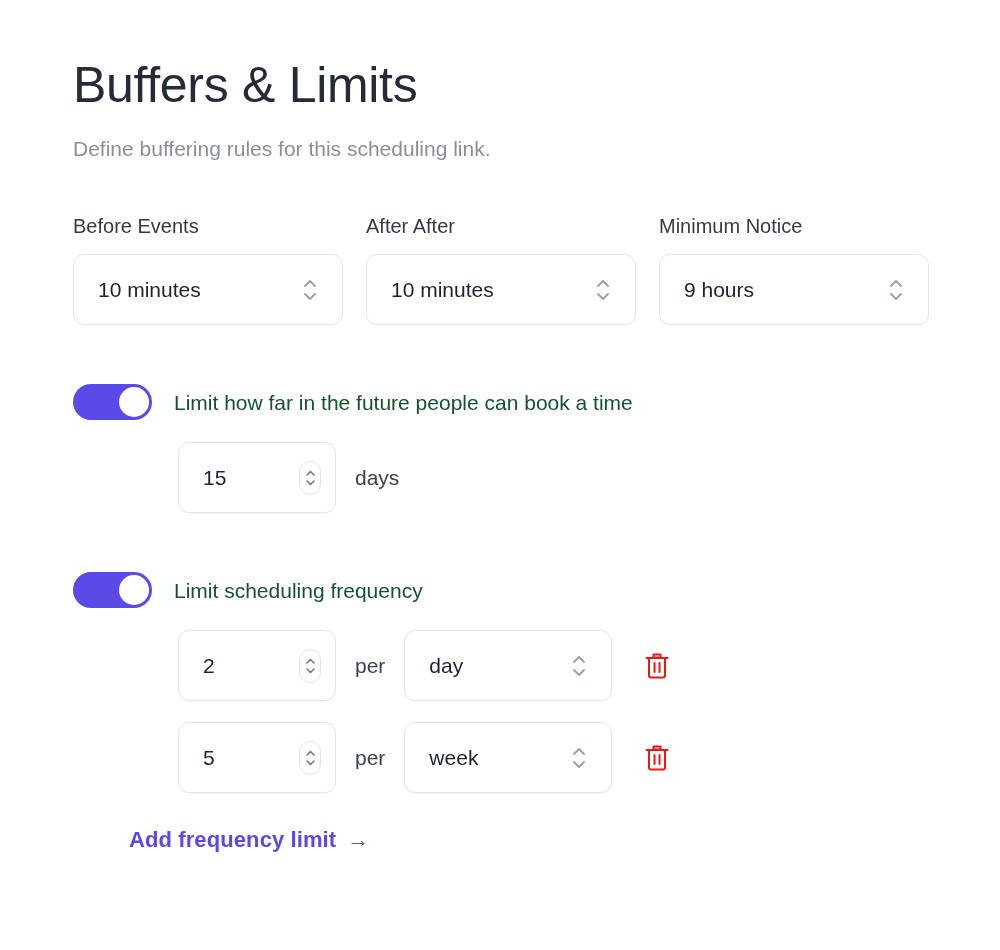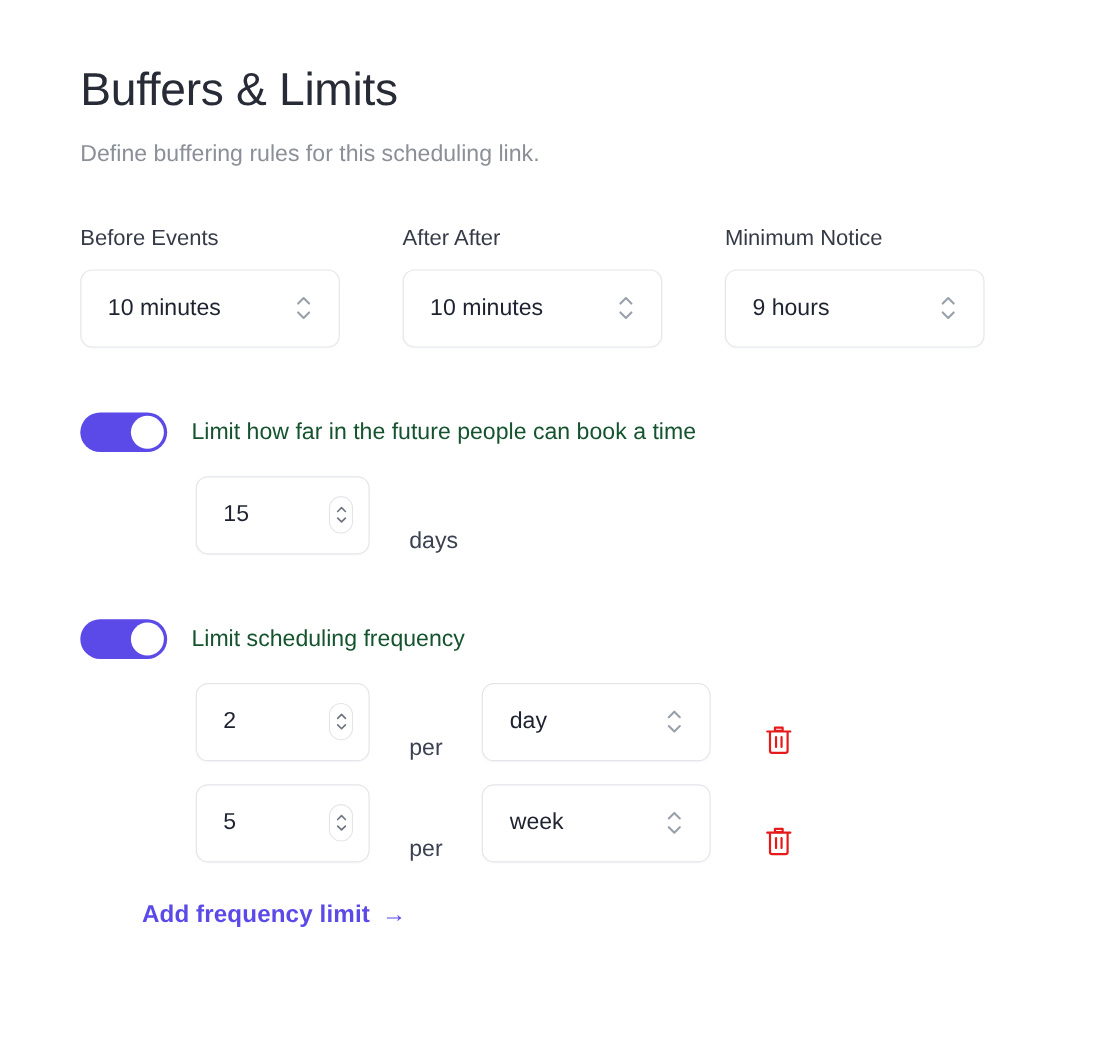--- a/index.html
+++ b/index.html
@@ -19,21 +19,21 @@
 
   .page {
     position: relative;
     width: 1000px;
     height: 950px;
     padding: 56px 0 0 73px;
   }
 
   
   .page-title {
-    font-size: 42px;
+    font-size: 50px;
     font-weight: 400;
     letter-spacing: -0.3px;
     color: #262b36;
     margin: 0;
     line-height: 1.18;
   }
   .page-subtitle {
     font-size: 21px;
     font-weight: 400;
     color: #8a8f98;
@@ -63,21 +63,21 @@
     position: relative;
     height: 71px;
     border: 1px solid #e3e5ea;
     border-radius: 11px;
     background: #ffffff;
     display: flex;
     align-items: center;
     padding: 0 18px 0 24px;
     box-shadow: 0 1px 1px rgba(16, 24, 40, 0.02);
   }
-  .select-box.wide { width: 236px; }
+  .select-box.wide { width: 270px; }
   .select-value {
     flex: 1;
     font-size: 21px;
     color: #1d2230;
     white-space: nowrap;
     overflow: hidden;
   }
   .chev-plain {
     flex: none;
     width: 16px;
@@ -157,22 +157,22 @@
   .limit-section { margin-top: 59px; }
   .limit-body {
     margin-top: 22px;
     padding-left: 105px;
     display: flex;
     flex-direction: column;
     gap: 21px;
   }
   .unit-row {
     display: flex;
-    align-items: flex-end;
-    gap: 36px;
+    align-items: center;
+    gap: 19px;
   }
   .unit-text {
     font-size: 21px;
     color: #3a4150;
   }
   .freq-select { width: 208px; }
 
   
   .trash-btn {
     flex: none;

